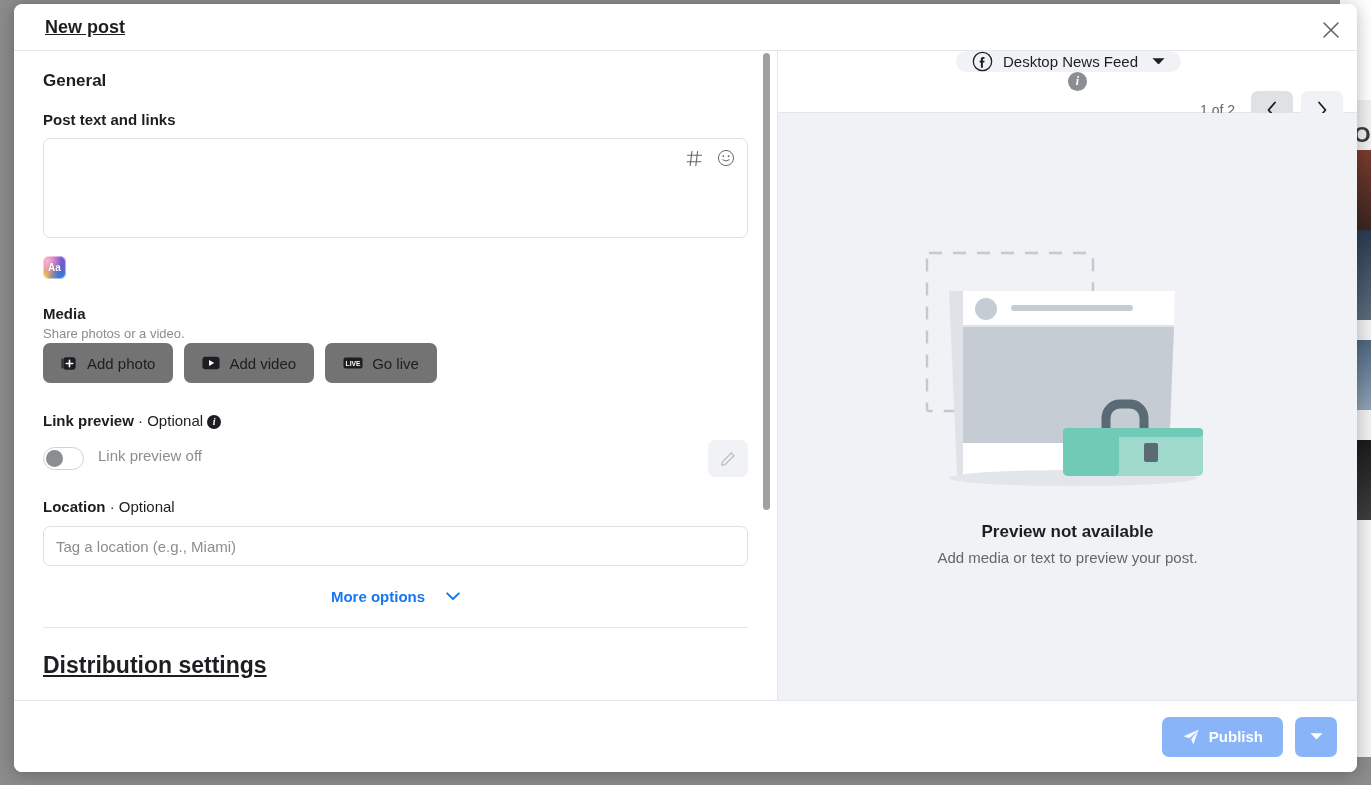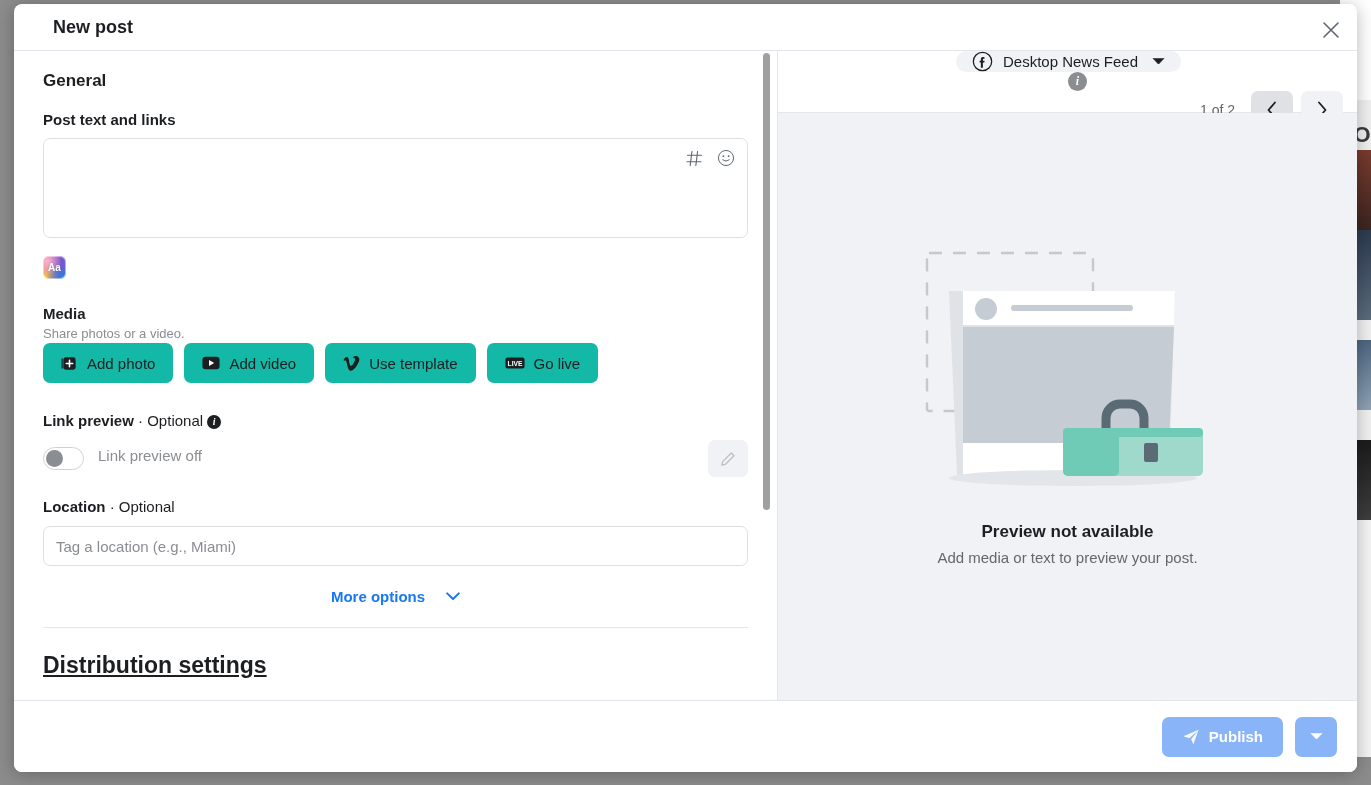--- a/index.html
+++ b/index.html
@@ -41,21 +41,22 @@
   
   #modal-header {
     height: 47px; min-height: 47px;
     border-bottom: 1px solid #e4e6eb;
     display: flex; align-items: center;
     padding: 0 16px 0 16px;
     position: relative;
   }
   #modal-title {
     font-size: 18px; font-weight: bold; color: #1c1e21;
-    margin-left: 23px;
+    margin-left: 15px;
+    text-decoration: underline;
   }
   #close-btn {
     position: absolute; right: 9px; top: 9px;
     width: 34px; height: 34px; border-radius: 50%;
     display: flex; align-items: center; justify-content: center;
     cursor: pointer; background: transparent; border: none;
   }
 
   #modal-body { flex: 1; display: flex; min-height: 0; }
 
@@ -141,21 +142,21 @@
   }
   #aa-icon span {
     color: #fff; font-size: 10px; font-weight: bold;
     text-shadow: 0 0 2px rgba(0,0,0,.22);
   }
 
   
   #media-buttons { display: flex; gap: 11px; margin-top: 2px; }
   .media-btn {
     height: 40px; border-radius: 7px; border: none;
-    background: #14b8a6; color: #1c1e21;
+    background: #737373; color: #1c1e21;
     font-size: 15px; font-family: "Liberation Sans", sans-serif;
     display: flex; align-items: center; gap: 9px;
     padding: 0 18px; cursor: pointer;
   }
   .mb-icon { display: flex; align-items: center; justify-content: center; }
 
   
   #link-preview-row {
     display: flex; align-items: flex-start; margin-top: 18px; position: relative;
   }
@@ -362,28 +363,20 @@
           <button class="media-btn">
             <span class="mb-icon">
               <svg width="18" height="14" viewBox="0 0 20 15">
                 <rect x="0.5" y="0.5" width="19" height="14" rx="3.4" fill="#1c1e21"></rect>
                 <path d="M7.8 4.1 L13.6 7.5 L7.8 10.9 Z" fill="#fff"></path>
               </svg>
             </span>
             <span>Add video</span>
           </button>
 
-          <button class="media-btn">
-            <span class="mb-icon">
-              <svg width="17" height="15" viewBox="0 0 18 16">
-                <path d="M0.8 3.4 C2.1 1.6 3.6 0.6 4.6 1.1 C5.6 1.6 6.1 3.2 6.4 5.5 C6.8 8.3 7.3 10.4 8.4 10.4 C9.4 10.4 11.3 8 12.4 5.2 C13.4 2.6 12.1 1.4 10.6 2.1 C11.1 -0.6 14.9 -0.3 16.6 1.6 C18.2 3.5 17.2 6.6 14.6 10.3 C11.9 14.2 9.2 16.3 7.4 15.6 C5.7 14.9 4.9 12 4.1 8.2 C3.6 5.9 3.2 4.4 2.5 4.4 C2.1 4.4 1.6 4.7 0.8 5.3 Z" fill="#1c1e21"></path>
-              </svg>
-            </span>
-            <span>Use template</span>
-          </button>
 
           <button class="media-btn">
             <span class="mb-icon">
               <svg width="20" height="12" viewBox="0 0 22 13">
                 <rect x="0.5" y="0.5" width="21" height="12" rx="2.4" fill="#1c1e21"></rect>
                 <text x="11" y="9.3" font-family="Liberation Sans, sans-serif" font-size="7.4" font-weight="bold" fill="#fff" text-anchor="middle">LIVE</text>
               </svg>
             </span>
             <span>Go live</span>
           </button>

